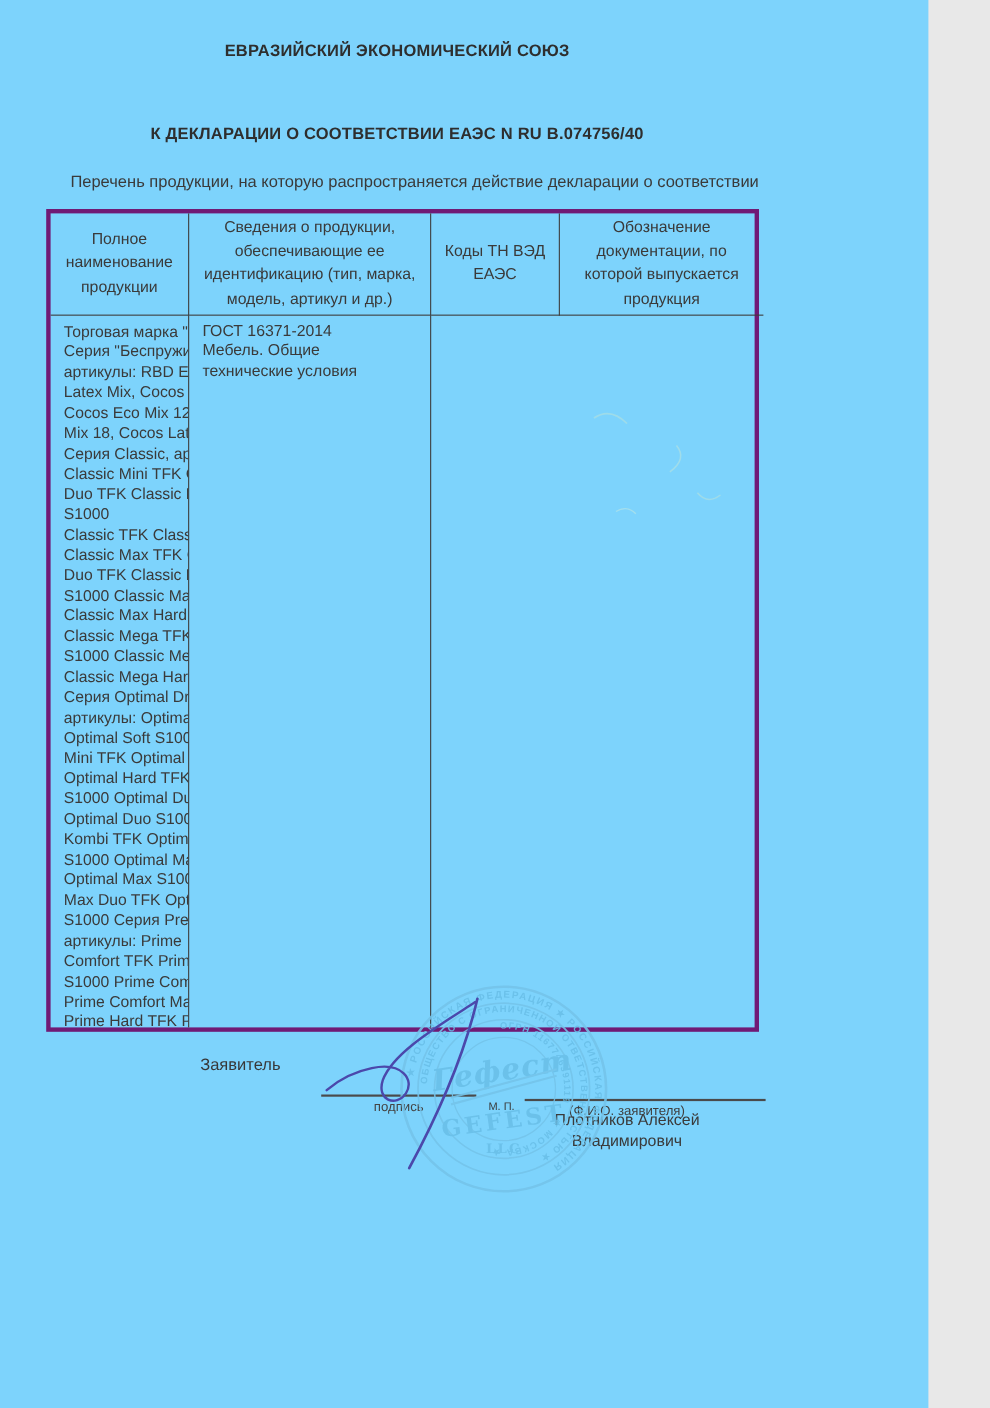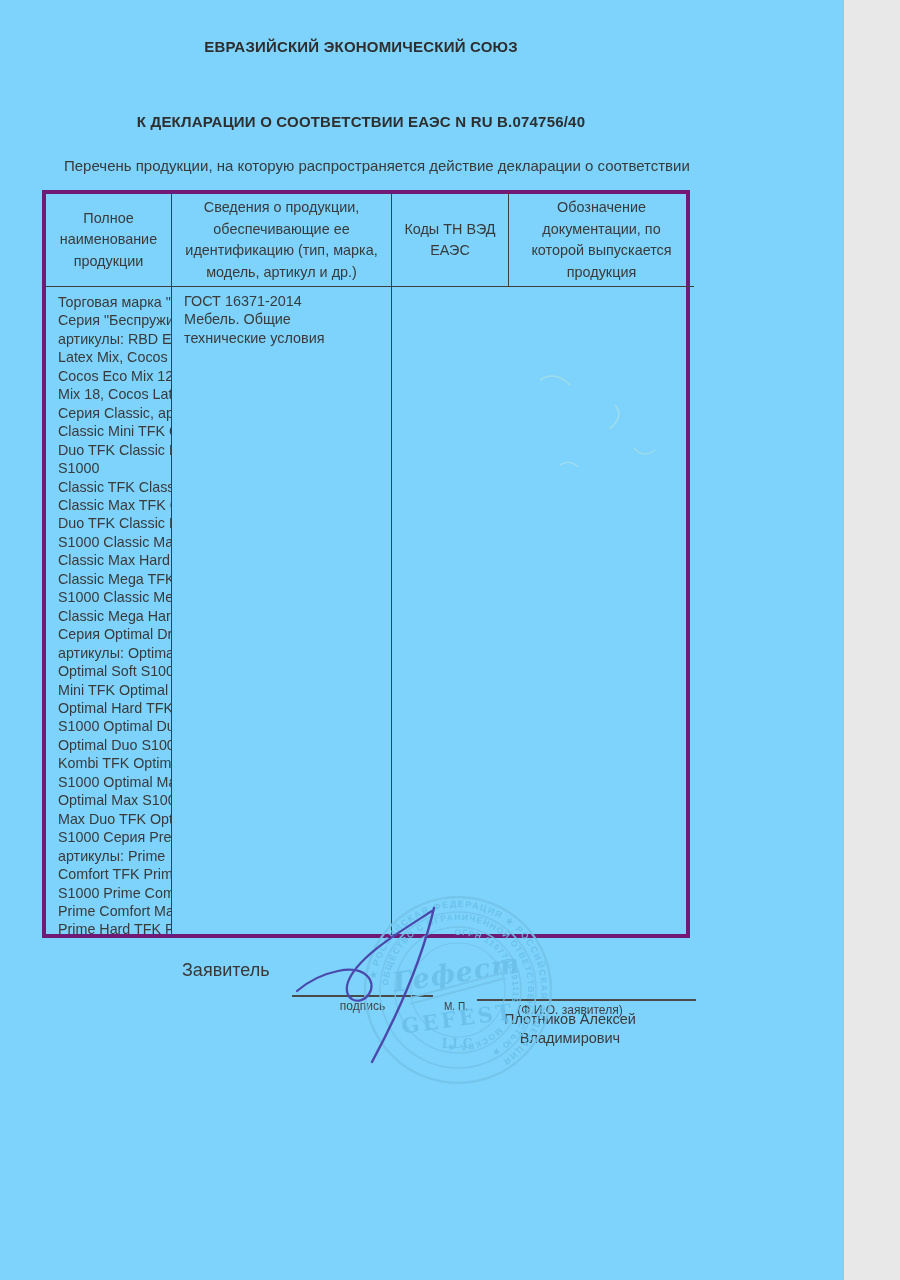--- a/index.html
+++ b/index.html
@@ -20,21 +20,21 @@
   .cell:nth-child(4n){border-right:none;}
   .hcell{border-bottom:1.5px solid #3e3e3e; display:flex; flex-direction:column;
          justify-content:center; align-items:center; text-align:center;
          line-height:21.5px; padding:2px 6px;}
   .bcell{padding:6px 4px 0 12px;}
   .b1{display:flex; align-items:center; padding:0 8px 40px 10px; line-height:19px;}
   .b2{line-height:18.45px; white-space:pre; overflow:hidden; font-size:14.3px;}
   .b3{padding-top:5px; padding-left:10px;}
   .b4{padding-top:5px; padding-left:12px; line-height:18.3px; white-space:pre-line;}
 
-  .footer-label{position:absolute; left:182px; top:960px; font-size:18px;}
+  .footer-label{position:absolute; left:182px; top:960px; font-size:15px;}
   .sig-line{position:absolute; height:1.5px; background:#4a4a4a;}
   .line-left{left:292px; top:995px; width:141px;}
   .line-right{left:477px; top:999px; width:219px;}
   .sig-caption{position:absolute; left:292px; top:999px; width:141px; text-align:center;
                font-size:12px; color:#444;}
   .mp{position:absolute; left:444px; top:1001px; font-size:10px; color:#3a3a3a;}
   .name-block{position:absolute; left:460px; top:962px; width:220px; text-align:center;
               font-size:14.5px; line-height:18.5px; color:#3a3a3a;margin-top:48px;}
   .fio-caption{position:absolute; left:450px; top:1003px; width:240px; text-align:center;
                font-size:12px; color:#3f3f3f;}

